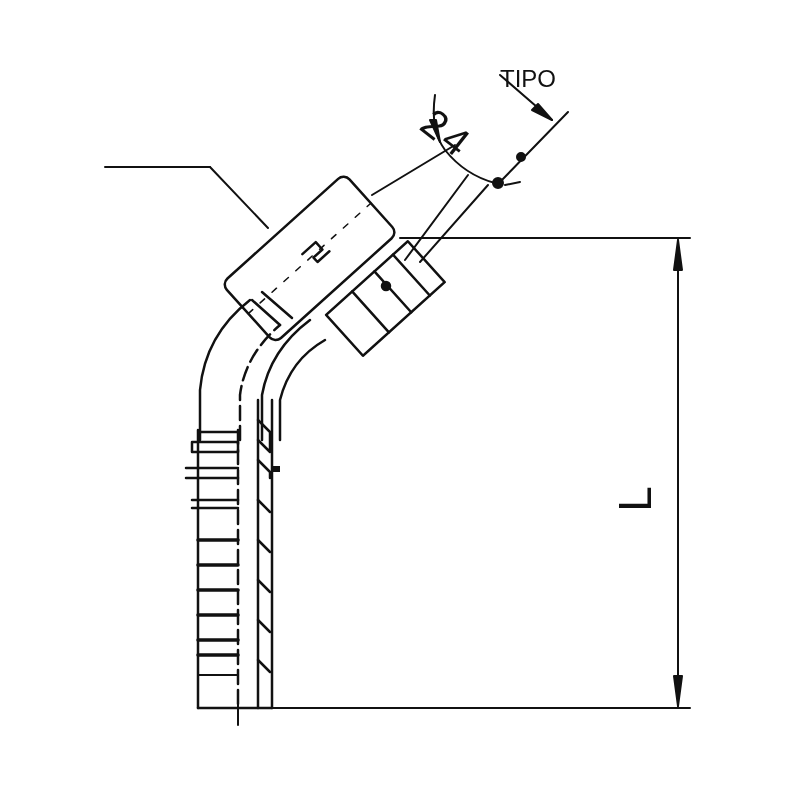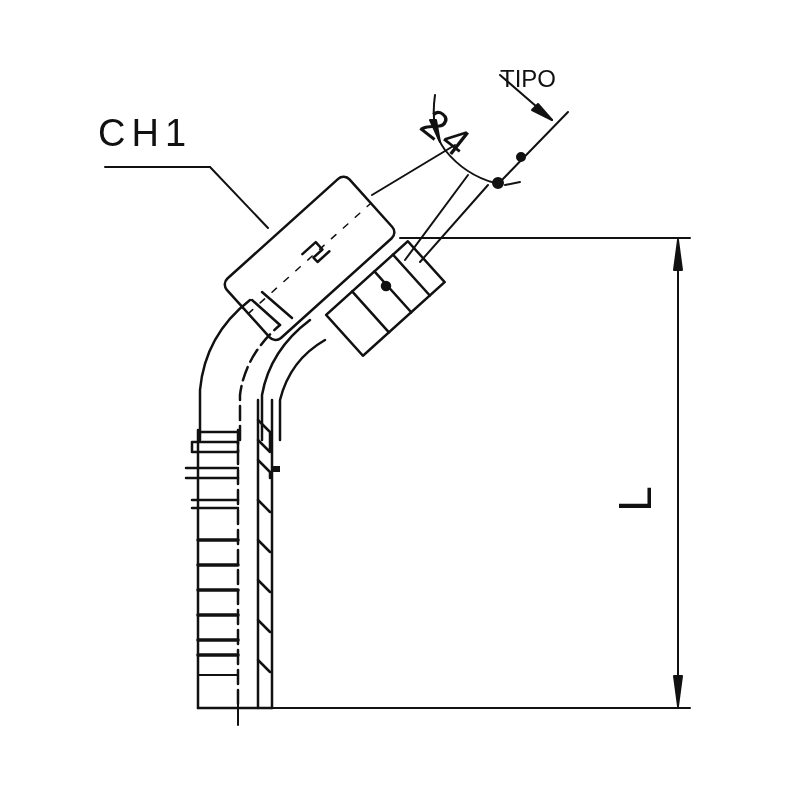--- a/index.html
+++ b/index.html
@@ -97,17 +97,16 @@
 
     <g stroke-width="2">
       <path d="M435 95 Q430 130 445 150 Q465 175 495 183"></path>
       <path d="M430 120 L440 142 L436 120 Z" fill="#111"></path>
       <line x1="372" y1="195" x2="455" y2="145"></line>
       <line x1="405" y1="260" x2="468" y2="175"></line>
       <line x1="420" y1="262" x2="488" y2="185"></line>
     </g>
   </svg>
 
-  <div class="lbl ch1">CH1</div>
   <div class="lbl tipo">TIPO</div>
   <div class="lbl dim24">24</div>
   <div class="lbl dimL">L</div>
 </div>
 
 </body></html>

